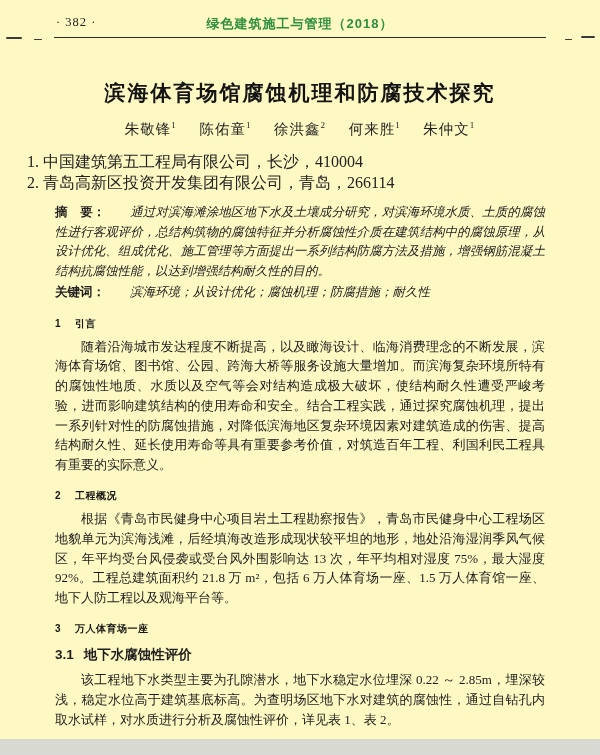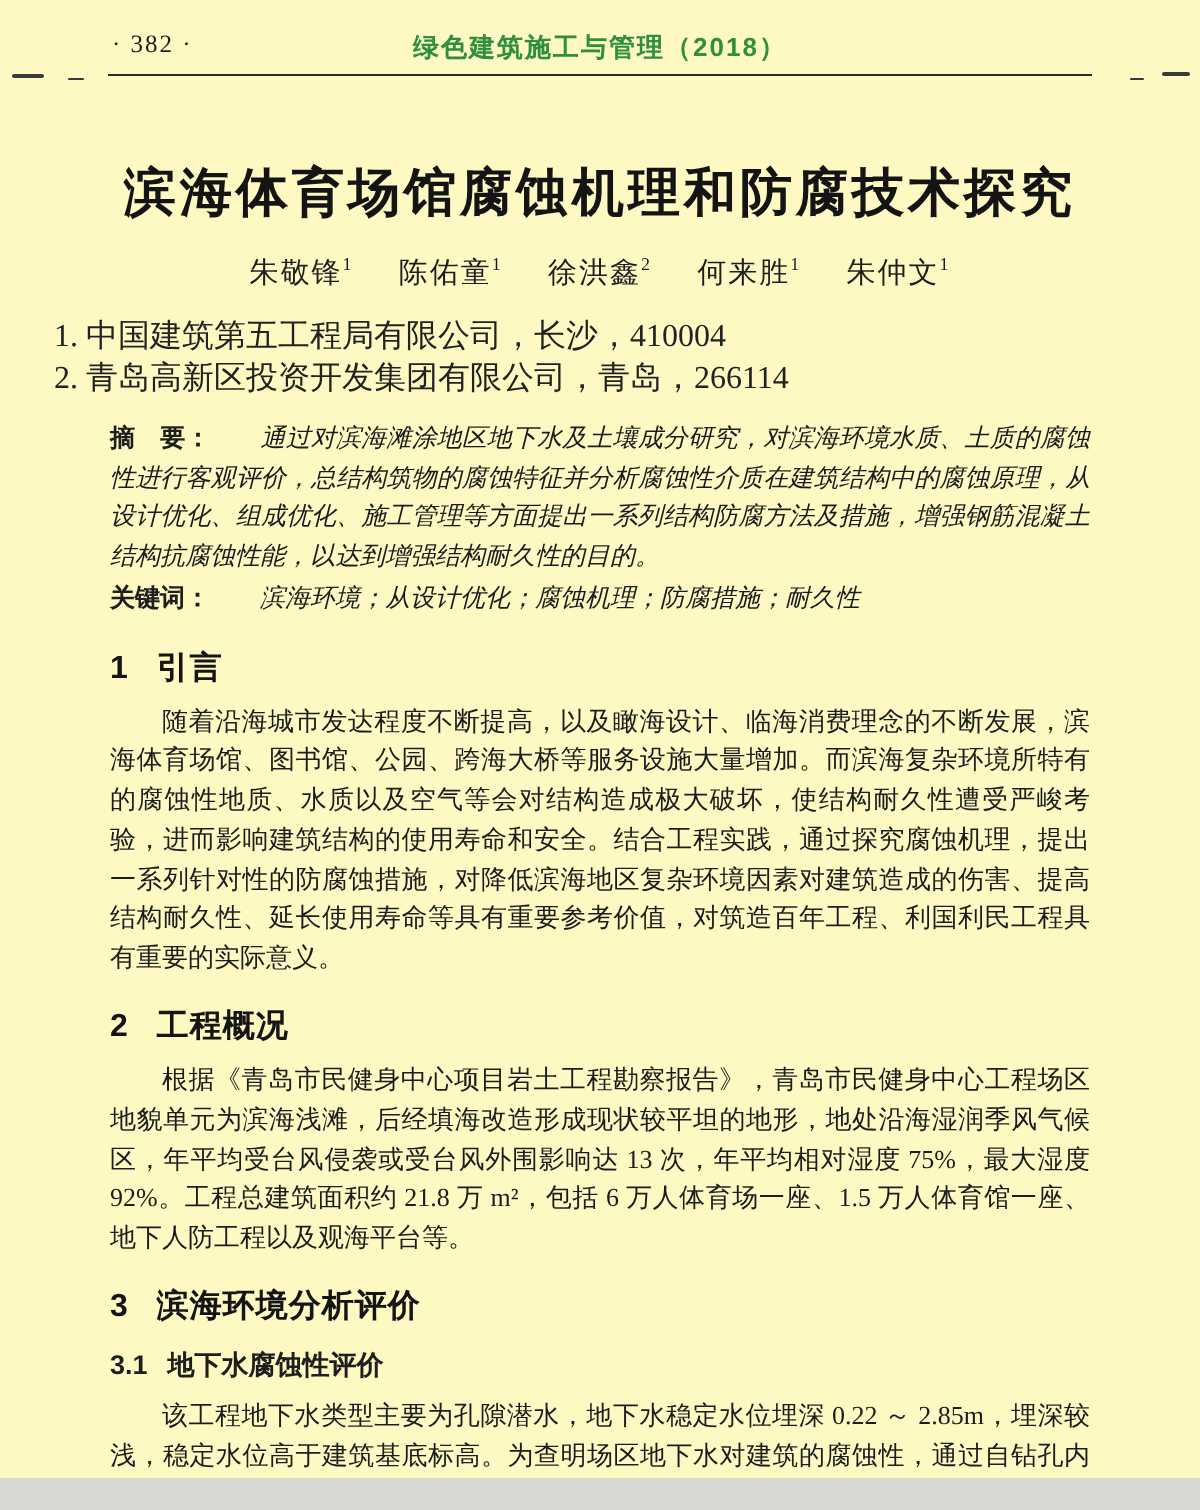--- a/index.html
+++ b/index.html
@@ -21,34 +21,34 @@
   }
   .header-rule{width:492px;margin:4px auto 0;border-top:1.6px solid #2b2b2b;}
   .artifact{position:absolute;background:#3a3a3a;border-radius:1px;}
   .a1{left:6px;top:37px;width:16px;height:1.5px;}
   .a2{left:34px;top:39px;width:8px;height:1px;}
   .a3{right:5px;top:36px;width:14px;height:1.5px;}
   .a4{right:28px;top:39px;width:7px;height:1px;}
   
   .article-title{
     margin-top:26px;text-align:center;
-    font-size:26px;font-weight:bold;letter-spacing:2px;color:#141414;
+    font-size:21px;font-weight:bold;letter-spacing:2px;color:#141414;
   }
   .authors{margin-top:13px;text-align:center;font-size:14.5px;letter-spacing:1px;}
   .authors .author{margin:0 9px;white-space:nowrap;}
   .authors sup{font-size:9px;}
   .affiliations{margin-top:12px;text-align:left;font-size:16px;line-height:21px;color:#222;margin-left:27px;}
   
   .abstract-block{margin:10px 55px 0;font-size:12.5px;line-height:19.5px;text-align:justify;}
   .block-label{font-weight:bold;font-family:"Liberation Sans","DejaVu Sans",sans-serif;font-size:12.5px;}
   .kai{font-style:italic;color:#1b1b1b;margin-left:25px;}
   .keywords-line{margin:2px 55px 0;font-size:12.5px;line-height:19.5px;}
   
   .section-heading{
-    margin:14px 55px 0;font-size:16px;font-weight:bold;color:#151515;
+    margin:14px 55px 0;font-size:10px;font-weight:bold;color:#151515;
     font-family:"Liberation Sans","DejaVu Sans",sans-serif;letter-spacing:.5px;
   }
   .section-heading .sec-num{margin-right:14px;}
   .sub-heading{
     margin:10px 55px 0;font-size:13.5px;font-weight:bold;
     font-family:"Liberation Sans","DejaVu Sans",sans-serif;
   }
   .sub-heading .sec-num{margin-right:10px;}
   .para{
     margin:6px 55px 0;font-size:13px;line-height:19.8px;
@@ -96,20 +96,20 @@
     <span class="sec-num">1</span><span>引言</span>
   </div>
   <p class="para">随着沿海城市发达程度不断提高，以及瞰海设计、临海消费理念的不断发展，滨海体育场馆、图书馆、公园、跨海大桥等服务设施大量增加。而滨海复杂环境所特有的腐蚀性地质、水质以及空气等会对结构造成极大破坏，使结构耐久性遭受严峻考验，进而影响建筑结构的使用寿命和安全。结合工程实践，通过探究腐蚀机理，提出一系列针对性的防腐蚀措施，对降低滨海地区复杂环境因素对建筑造成的伤害、提高结构耐久性、延长使用寿命等具有重要参考价值，对筑造百年工程、利国利民工程具有重要的实际意义。</p>
 
   <div class="section-heading">
     <span class="sec-num">2</span><span>工程概况</span>
   </div>
   <p class="para">根据《青岛市民健身中心项目岩土工程勘察报告》，青岛市民健身中心工程场区地貌单元为滨海浅滩，后经填海改造形成现状较平坦的地形，地处沿海湿润季风气候区，年平均受台风侵袭或受台风外围影响达 13 次，年平均相对湿度 75%，最大湿度 92%。工程总建筑面积约 21.8 万 m²，包括 6 万人体育场一座、1.5 万人体育馆一座、地下人防工程以及观海平台等。</p>
 
   <div class="section-heading">
-    <span class="sec-num">3</span><span>滨海环境分析评价</span>
+    <span class="sec-num">3</span><span>万人体育场一座</span>
   </div>
   <div class="sub-heading">
     <span class="sec-num">3.1</span><span>地下水腐蚀性评价</span>
   </div>
   <p class="para">该工程地下水类型主要为孔隙潜水，地下水稳定水位埋深 0.22 ～ 2.85m，埋深较浅，稳定水位高于建筑基底标高。为查明场区地下水对建筑的腐蚀性，通过自钻孔内取水试样，对水质进行分析及腐蚀性评价，详见表 1、表 2。</p>
 
 </div>
 
 </body></html>

